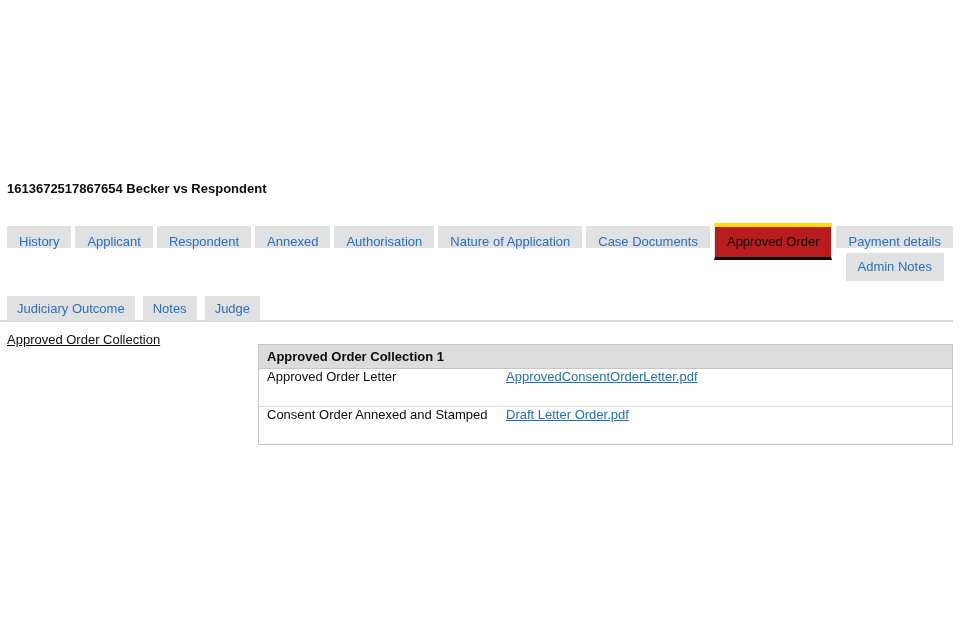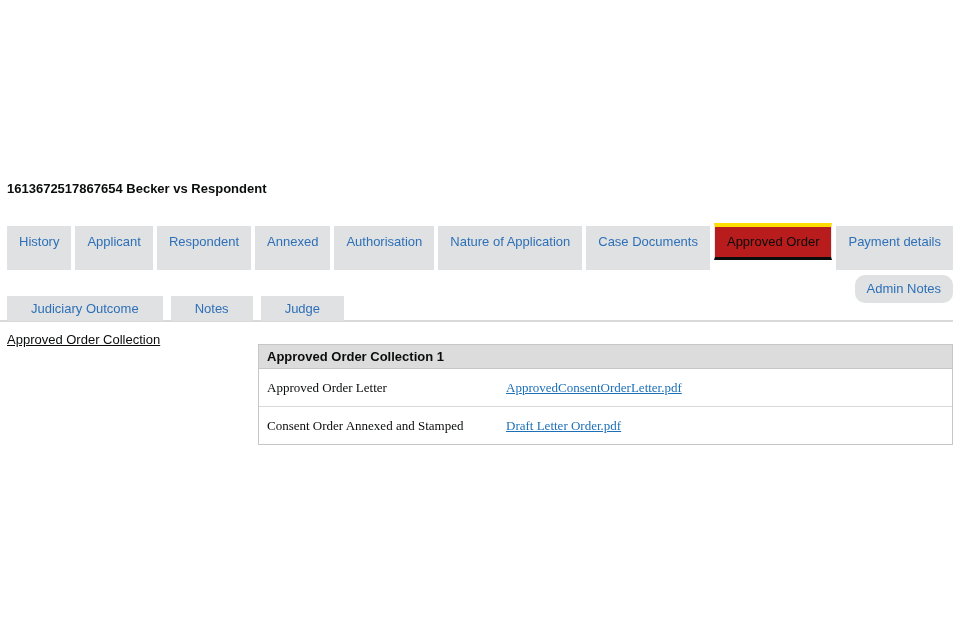--- a/index.html
+++ b/index.html
@@ -13,47 +13,47 @@
     position:absolute; left:7px; top:181px;
     font-size:13px; font-weight:bold; color:#0b0c0c; white-space:nowrap;
   }
 
   
   .tabrow1 {
     position:absolute; left:7px; top:223px;
     display:flex; align-items:flex-start; gap:4px;
   }
   .tab {
-    margin-top:3px; height:44px; line-height:31px;
+    margin-top:3px; height:22px; line-height:31px;
     padding:0 12px; background:#e0e1e2; color:#2d70b8;
     font-size:13px; white-space:nowrap; cursor:pointer; text-align:center;
   }
   .tab.active {
     margin-top:0; height:30px; line-height:30px;
     background:#b91c1c; color:#0b0c0c;
     border-top:4px solid #ffdd00;
     border-bottom:3px solid #0b0c0c;
     border-left:1px solid #e6e6e6; border-right:1px solid #e6e6e6;
   }
-  .tabcol { display:flex; flex-direction:column; gap:5px; align-items:flex-end; }
-  .tab.admin { margin-top:0; height:28px; line-height:28px;border-radius:10px; }
+  .tabcol { display:flex; flex-direction:column; gap:5px; align-items:center; }
+  .tab.admin { margin-top:0; height:28px; line-height:28px; }
 
   
   .rule {
     position:absolute; left:0; top:320px; width:953px; height:2px;
     background:#d9d9d9;
   }
 
   
   .tabrow2 {
     position:absolute; left:7px; top:296px;
     display:flex; gap:8px;
   }
   .tab2 {
-    height:25px; line-height:25px; padding:0 24px;
+    height:25px; line-height:25px; padding:0 10px;
     background:#e0e1e2; color:#2d70b8; font-size:13px;
     white-space:nowrap; cursor:pointer;
   }
 
   .section-label {
     position:absolute; left:7px; top:332px;
     font-size:13px; color:#0b0c0c; white-space:nowrap;text-decoration:underline;
   }
 
   
@@ -61,22 +61,22 @@
     position:absolute; left:258px; top:344px; width:695px;
     border:1px solid #c6c6c6; box-sizing:border-box;
     font-size:13px; background:#ffffff;
   }
   .thead {
     background:#dcdcdc; height:23px; line-height:23px;
     padding-left:8px; font-weight:bold; color:#0b0c0c;
     border-bottom:1px solid #c6c6c6;
   }
   .trow {
-    display:flex; height:37px; align-items:center;
-    background:#ffffff; border-bottom:1px solid #d9d9d9;font-family:Liberation Serif, serif;
+    display:flex; height:37px; align-items:flex-start;
+    background:#ffffff; border-bottom:1px solid #d9d9d9;
   }
   .trow:last-child { border-bottom:none; }
   .tcell-label {
     width:247px; padding-left:8px; box-sizing:border-box;
     flex-shrink:0; color:#0b0c0c; white-space:nowrap;
   }
   .doclink {
     color:#1d70b8; text-decoration:underline; cursor:pointer; white-space:nowrap;
   }
 </style>

